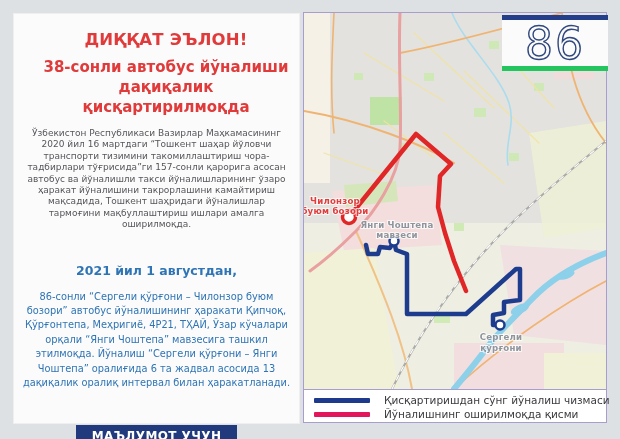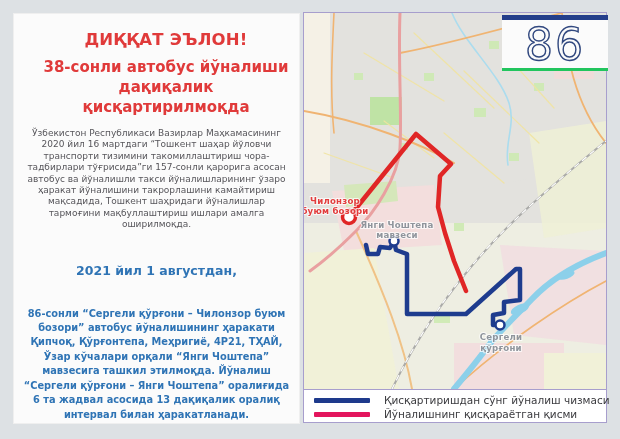--- a/index.html
+++ b/index.html
@@ -15,21 +15,21 @@
     position:absolute;left:13px;top:13px;width:287px;height:411px;
     background:#fbfbfb;border:1px solid #efefef;box-sizing:border-box;
     text-align:center;
   }
   .title-red{color:#e03a3a;font-weight:bold;margin-left:19px;}
   .t1{font-size:16.5px;margin-top:16px;letter-spacing:.2px;}
   .t2{font-size:15px;margin-top:8px;line-height:20px;}
   .t3{font-size:15px;line-height:20px;}
   .intro{font-size:9px;line-height:11.4px;color:#56555a;width:266px;margin:11px auto 7px;}
   .date-line{font-size:12.5px;font-weight:bold;color:#2f74b5;margin-top:32px;}
-  .change{font-size:9.8px;line-height:14.4px;font-weight:bold;color:#2f74b5;width:274px;margin:29px auto 0;}
+  .change{font-size:9.8px;line-height:14.4px;font-weight:normal;color:#2f74b5;width:274px;margin:12px auto 0;}
   .banner-row{display:flex;align-items:flex-end;margin:34px 16px 0;}
   .hline{flex:1;height:1px;background:#9b9b9b;}
   .banner{
     background:#203a7d;color:#ffffff;font-weight:bold;font-size:12px;
     padding:4px 16px;margin:0 6px;letter-spacing:.4px;white-space:nowrap;
   }
   .info{font-size:9.2px;line-height:12.3px;color:#4e4d52;width:270px;margin:12px auto 0;}
 
   
   .map-card{
@@ -40,21 +40,21 @@
   .legend{
     border-top:1px solid #a79ecd;height:32px;box-sizing:border-box;
     padding:3px 10px 0;background:#ffffff;
   }
   .legend-row{display:flex;align-items:center;height:14px;}
   .legend-row .swatch{margin-right:14px;flex:0 0 auto;display:block;}
   .legend-row span{font-size:10.5px;color:#3a3a3e;white-space:nowrap;}
 
   .badge{
     position:absolute;left:198px;top:2px;width:106px;height:56px;box-sizing:border-box;
-    background:#fbfbfb;border-top:5px solid #243e8b;border-bottom:3px solid #22c55e;
+    background:#fbfbfb;border-top:5px solid #243e8b;border-bottom:5px solid #22c55e;
   }
   .badge svg{display:block;width:100%;height:100%;}
   .badge text{
     font-family:"DejaVu Sans","Liberation Sans",sans-serif;
     font-size:44px;fill:none;stroke:#31487f;stroke-width:1.4px;letter-spacing:2px;
   }
 
   
   .map-label{
     font-size:8.6px;font-weight:bold;letter-spacing:.2px;
@@ -165,21 +165,21 @@
       <div class="legend-row">
         <svg class="swatch" width="56" height="5" viewBox="0 0 56 5">
           <rect x="0" y="0" width="56" height="5" rx="1" fill="#1e3a8c"></rect>
         </svg>
         <span>Қисқартиришдан сўнг йўналиш чизмаси</span>
       </div>
       <div class="legend-row">
         <svg class="swatch" width="56" height="5" viewBox="0 0 56 5">
           <rect x="0" y="0" width="56" height="5" rx="1" fill="#e3155d"></rect>
         </svg>
-        <span>Йўналишнинг қисқараётган қисми</span>
+        <span>Йўналишнинг оширилмоқда қисми</span>
       </div>
     </div>
 
     <div class="badge">
       <svg viewBox="0 0 106 46">
         <text x="53" y="39" text-anchor="middle">86</text>
       </svg>
     </div>
 
   </div>

